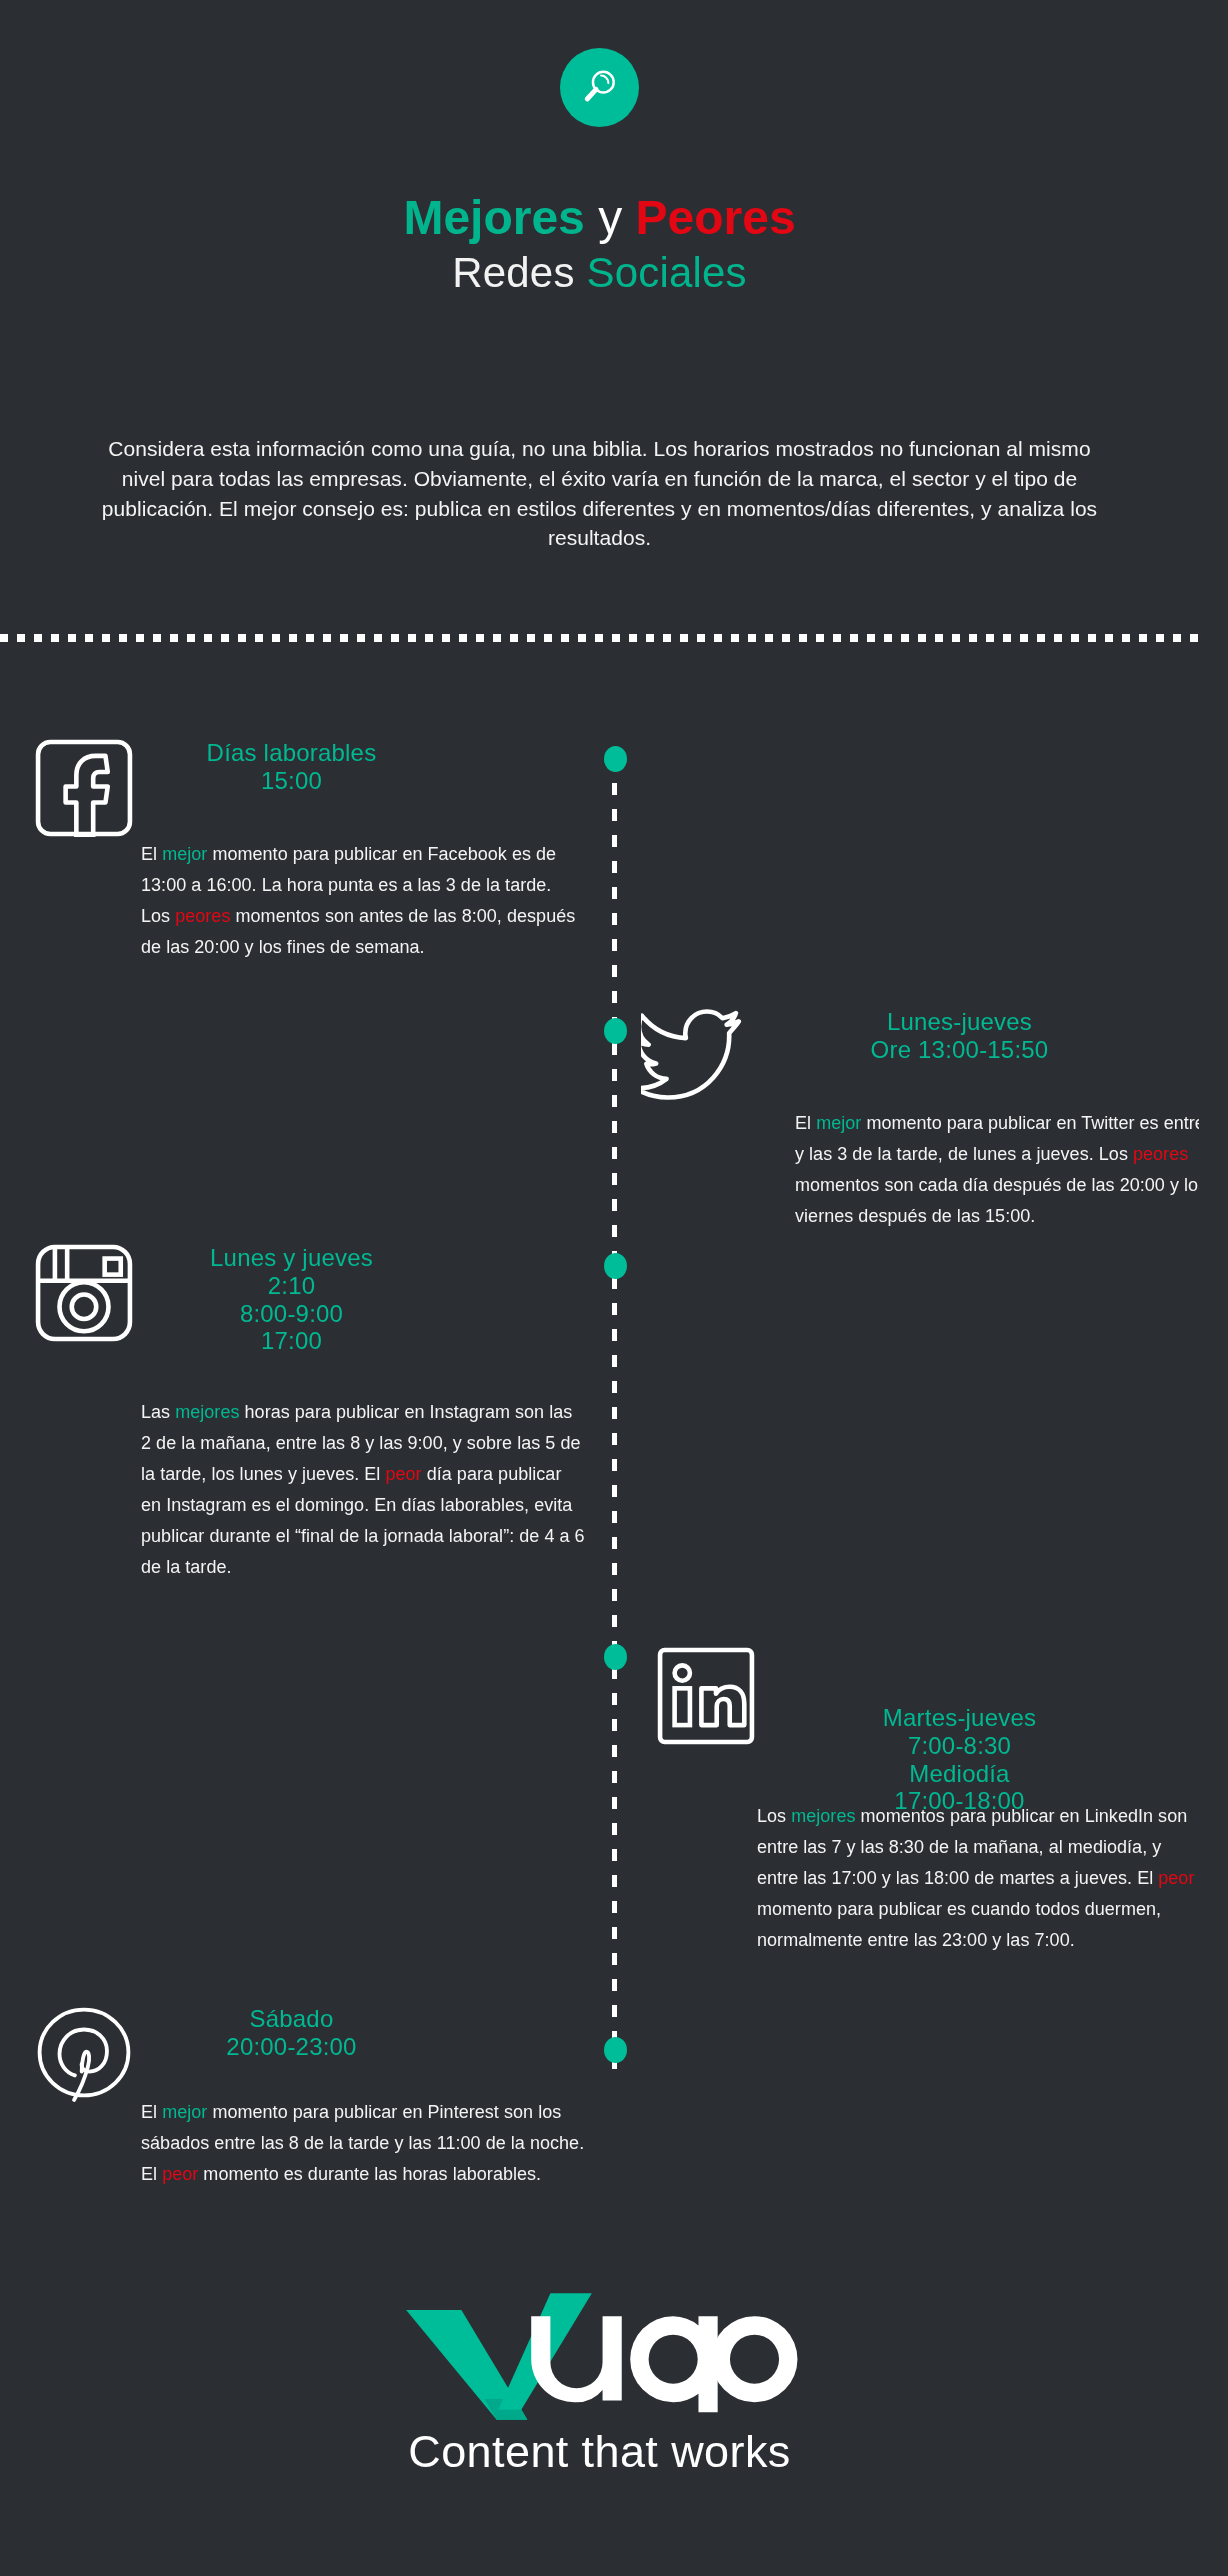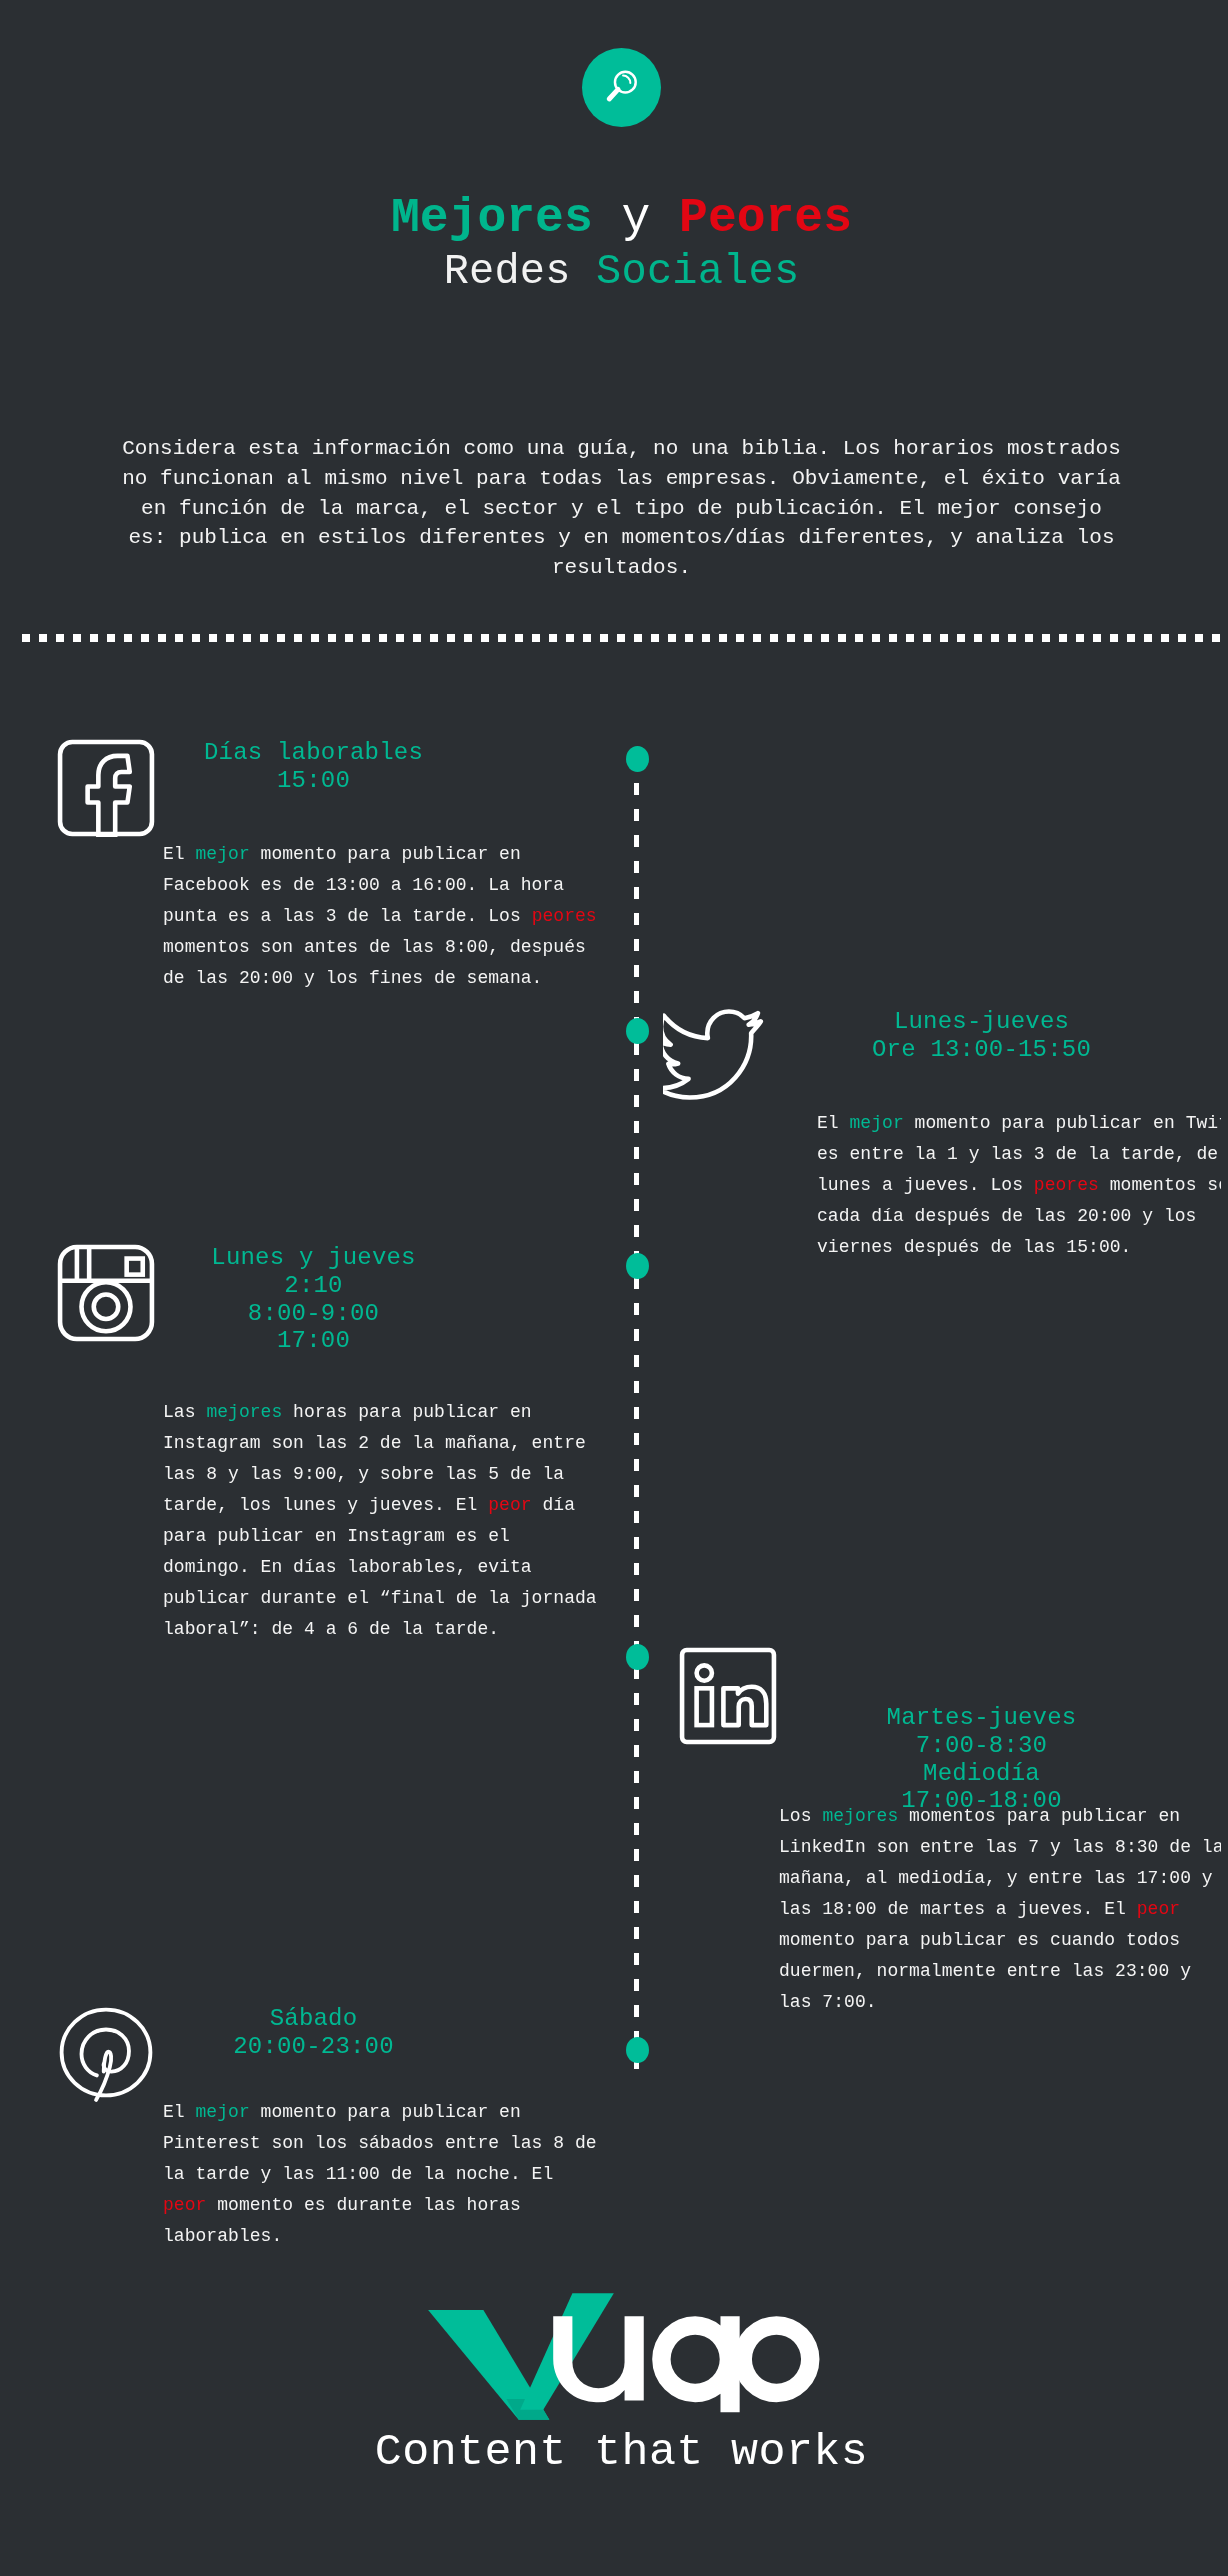--- a/index.html
+++ b/index.html
@@ -7,23 +7,22 @@
     margin: 0;
     padding: 0;
     background: #2b2f33;
   }
   #page {
     position: relative;
     width: 1199px;
     height: 2576px;
     background: #2b2f33;
     overflow: hidden;
-    font-family: Liberation Mono, monospace;
+    font-family: Liberation Sans, sans-serif;
     color: #ffffff;
-    margin-left: 22px;
   }
 
   
   .hdr-icon-wrap {
     position: absolute;
     left: 0; right: 0;
     top: 48px;
     display: flex;
     justify-content: center;
   }

